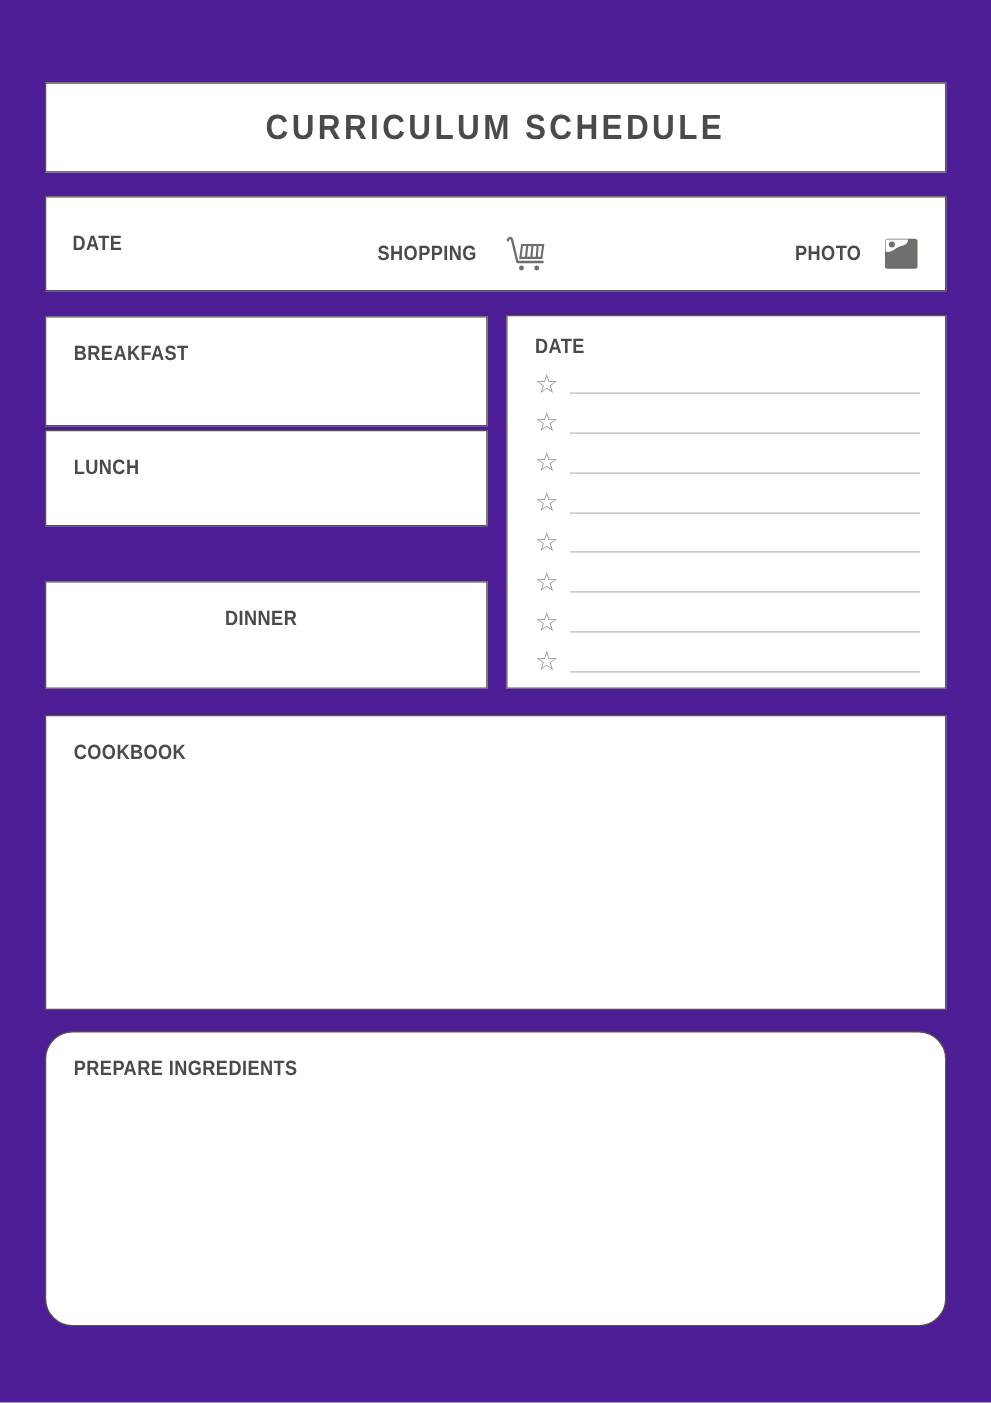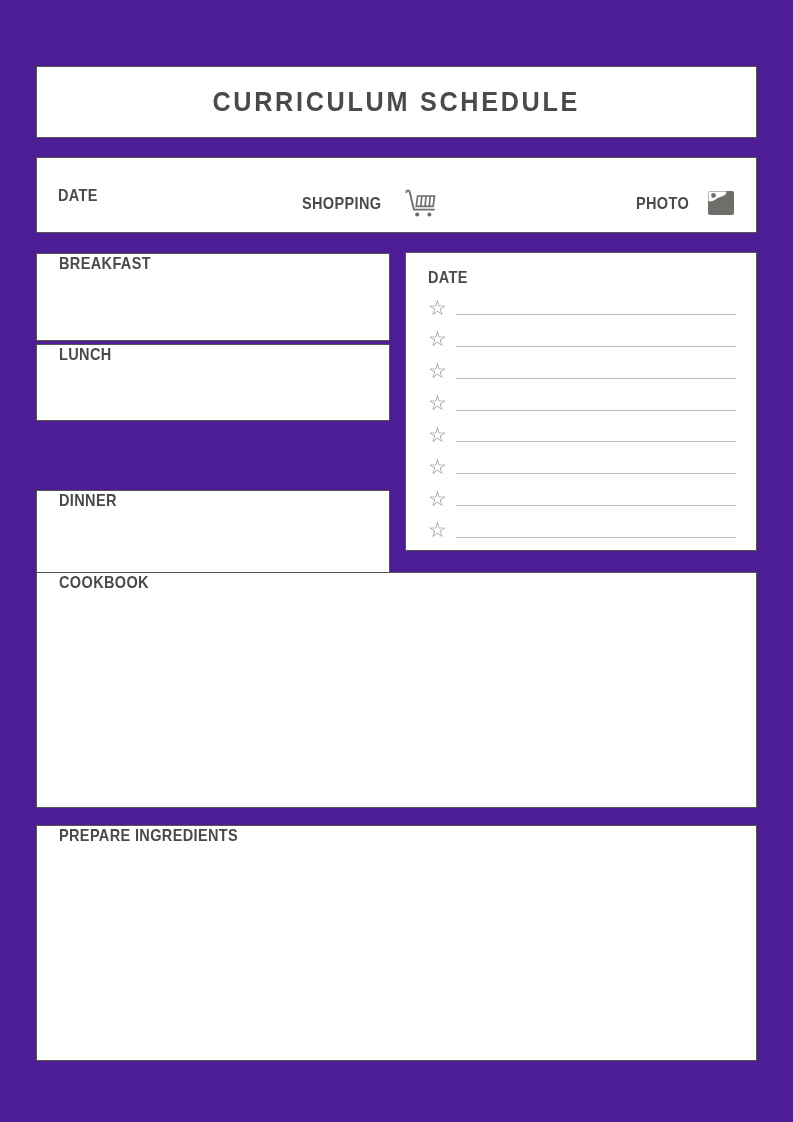--- a/index.html
+++ b/index.html
@@ -24,29 +24,29 @@
   }
   .info-bar{top:157px;height:76px;display:flex;align-items:center;justify-content:space-between;padding:0 21px;}
   .cond{
     display:inline-block;transform:scaleX(0.88);transform-origin:0 50%;
     font-weight:700;font-size:16.5px;letter-spacing:0.4px;color:#4c4a46;white-space:nowrap;
   }
   .icon-group{display:flex;align-items:center;gap:11px;margin-top:16px;}
   .meal-box{width:354px;}
   .meal-box.b1{top:253px;height:88px;}
   .meal-box.b2{top:344px;height:77px;}
-  .meal-box.b3{top:490px;height:86px;}
-  .box-pad{padding:0 22px;}
+  .meal-box.b3{top:465px;height:86px;text-align:center;}
+  .box-pad{padding:20px 22px;}
   .date-panel{left:405px;top:252px;width:352px;height:299px;padding:15px 20px 8px 22px;display:flex;flex-direction:column;}
   .star-rows{flex:1;display:flex;flex-direction:column;justify-content:space-between;margin-top:8px;}
   .star-row{display:flex;align-items:center;height:24px;}
   .star{font-size:21px;line-height:1;color:#8f8e8b;margin-right:9px;}
   .rule{flex:1;height:0;border-bottom:1.3px solid #bcbab6;margin-top:15px;}
   .cookbook-box{top:572px;height:236px;}
-  .prepare-box{top:825px;height:236px;}
+  .prepare-box{top:825px;height:236px;border-radius:22px;}
   svg{display:block;}
 </style>
 </head>
 <body>
 
 <div class="page">
 
   <section class="box title-box">
     <h1 class="page-title">CURRICULUM SCHEDULE</h1>
   </section>

